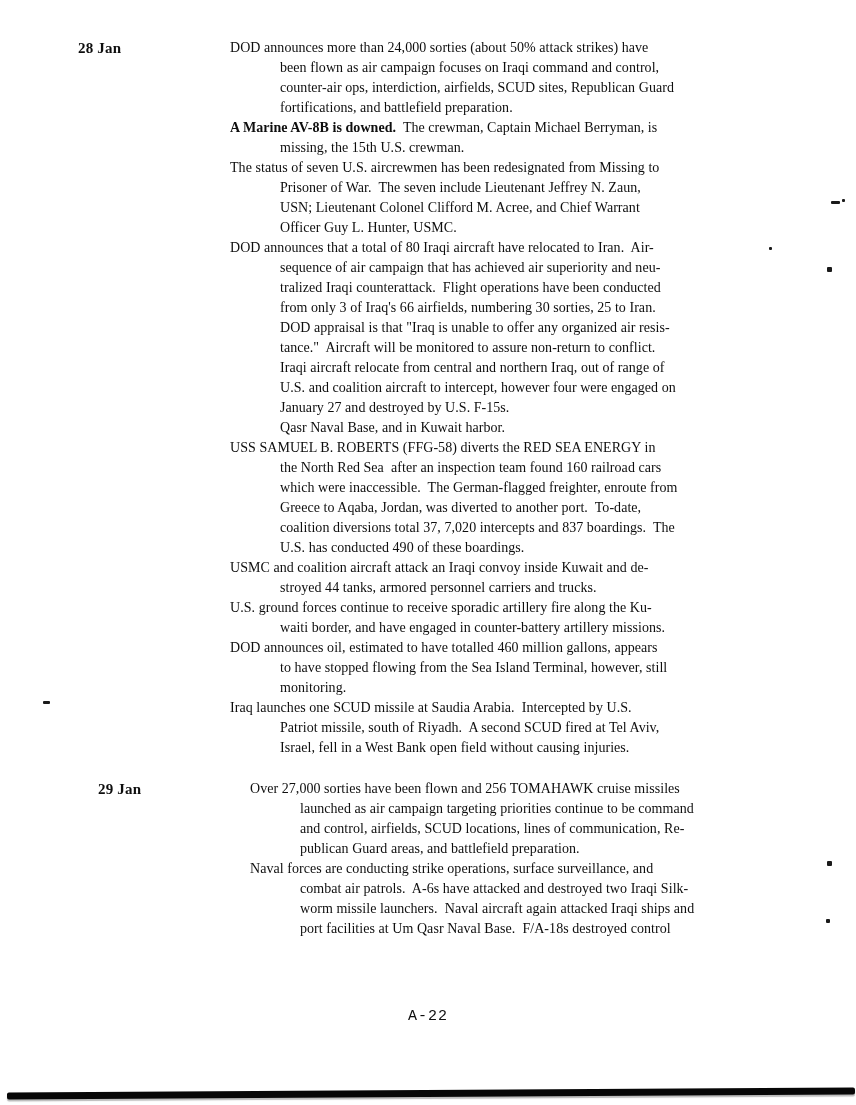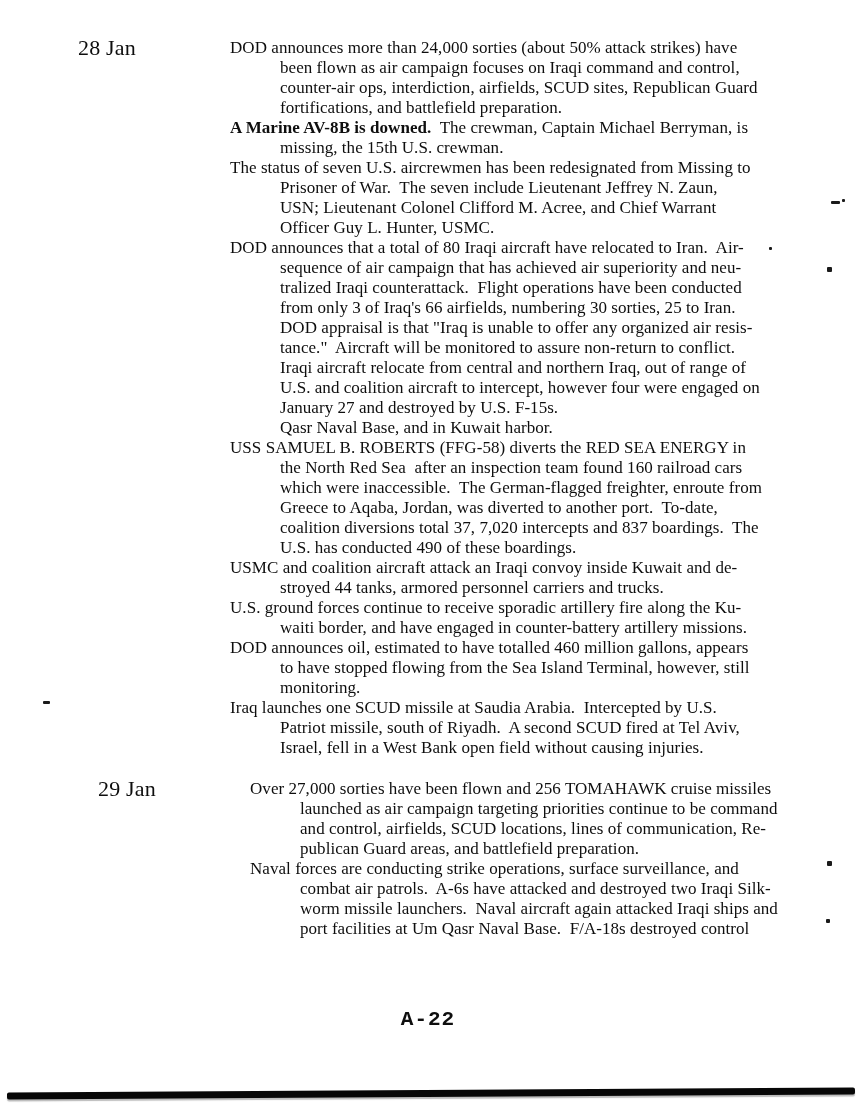--- a/index.html
+++ b/index.html
@@ -17,47 +17,46 @@
     top: 38px;
     left: 0;
     width: 856px;
   }
   .entry { display: flex; align-items: flex-start; }
   .entry + .entry { margin-top: 21px; padding-left: 20px; }
   .date-col {
     margin-left: 78px;
     width: 152px;
     flex: 0 0 152px;
-    font-size: 22px;
+    font-size: 15px;
     line-height: 20px;
-    font-weight: normal;
+    font-weight: bold;
     letter-spacing: 0.2px;
   }
   .body-col { width: 580px; flex: 0 0 580px; }
   .para { margin: 0; }
   .line {
-    font-size: 17px;
+    font-size: 14px;
     line-height: 20px;
     height: 20px;
     white-space: pre;
     letter-spacing: 0.05px;
   }
   .line.cont { margin-left: 50px; }
   .line b { font-weight: bold; }
   .footer {
     position: absolute;
     top: 1008px;
     left: 0;
     width: 856px;
     text-align: center;
     font-family: "Liberation Mono", "DejaVu Sans Mono", monospace;
-    font-size: 21px;
+    font-size: 15px;
     letter-spacing: 1px;
     color: #0e0e0e;
-    font-weight: bold;
   }
   .bottom-bar {
     position: absolute;
     left: 7px;
     top: 1090px;
     width: 848px;
     height: 7px;
     background: #070707;
     transform: rotate(-0.35deg);
     border-radius: 2px;

